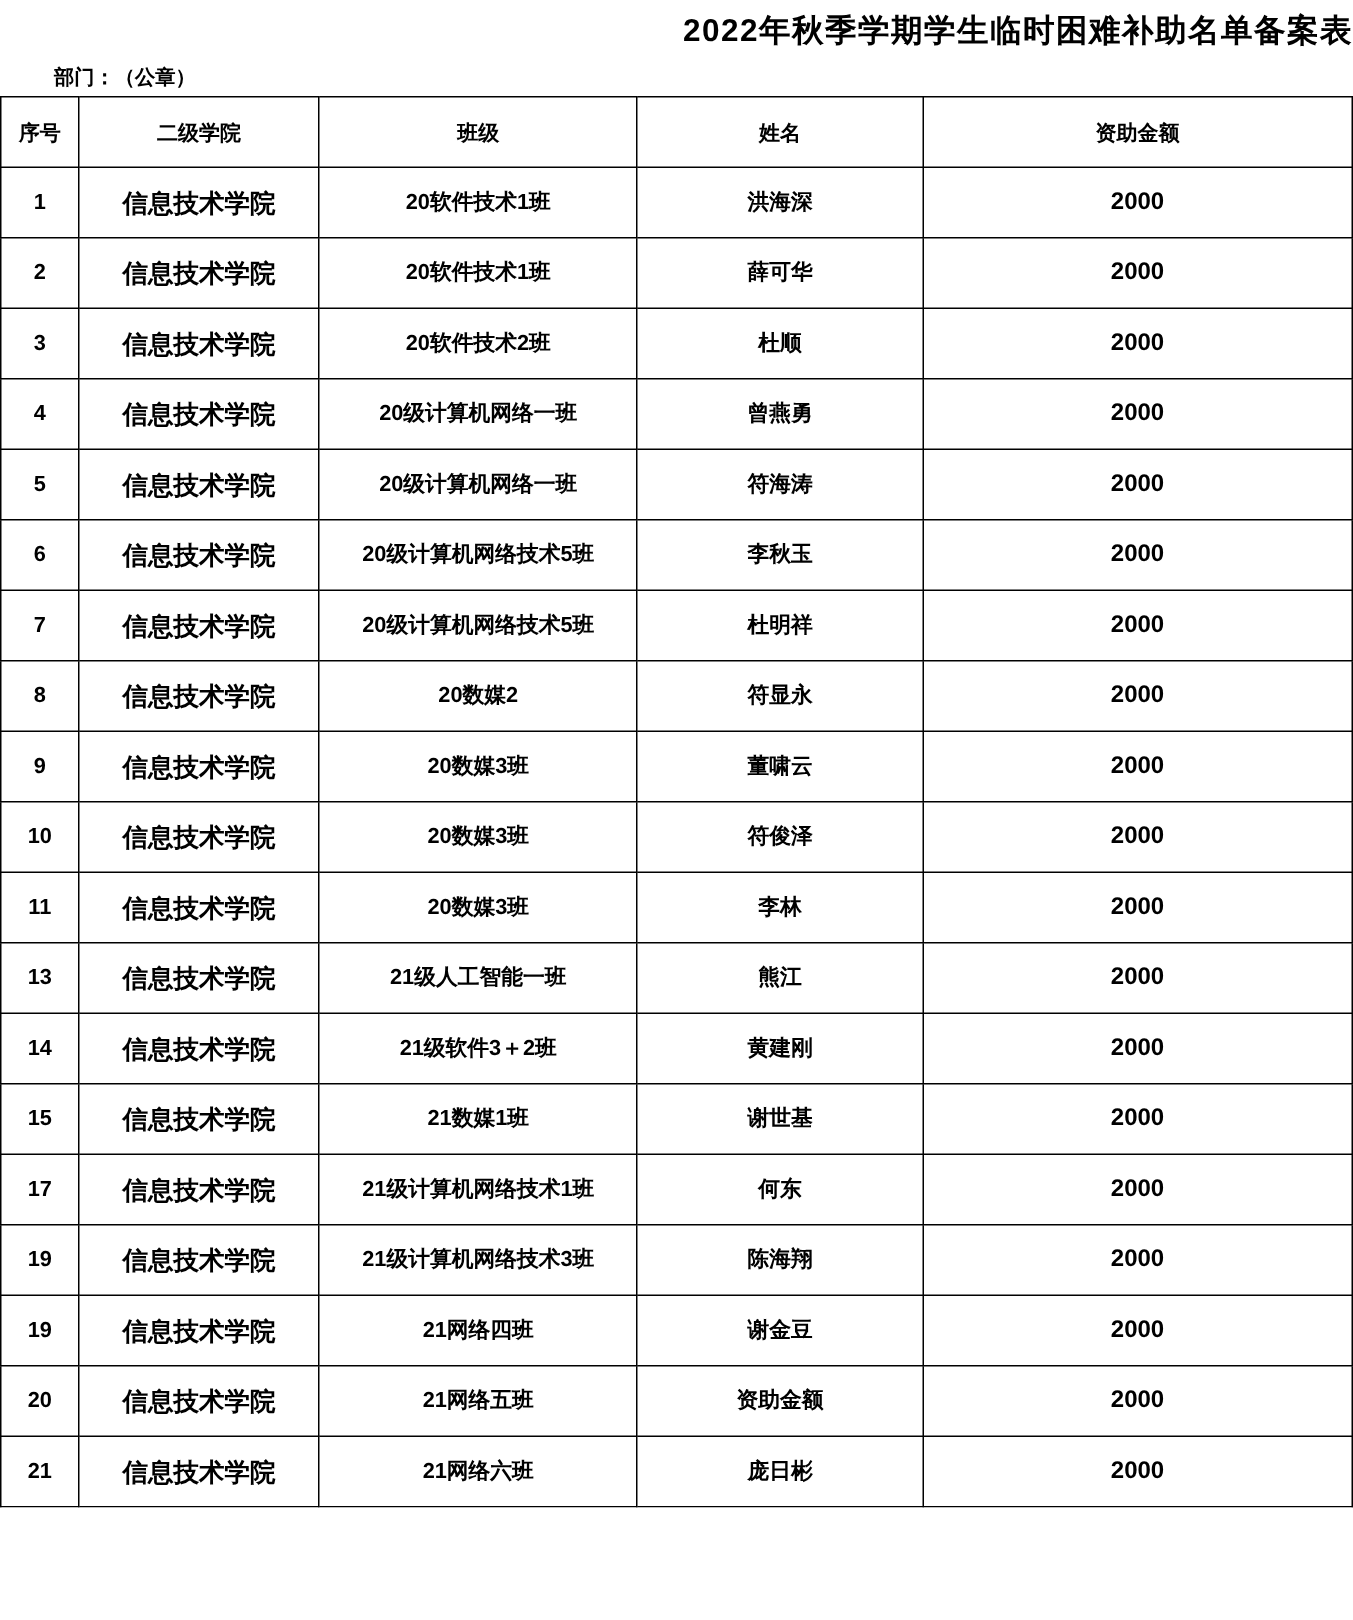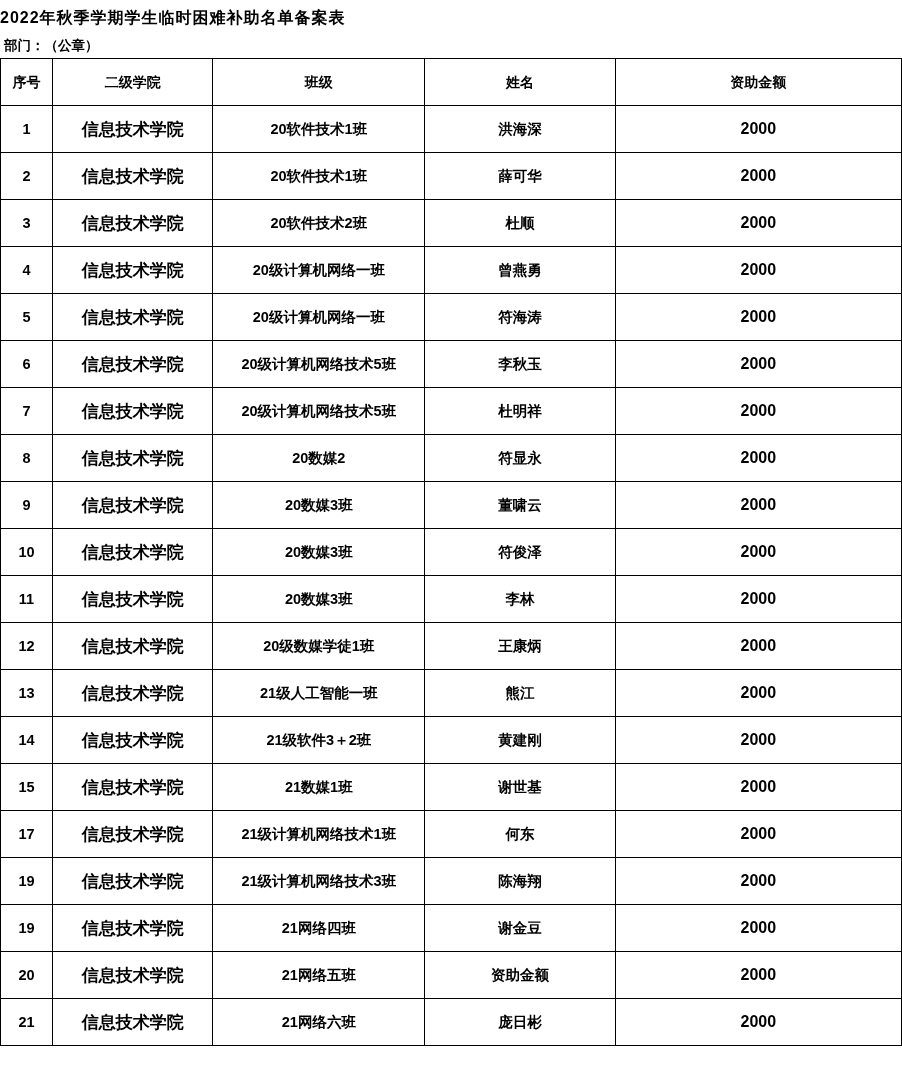--- a/index.html
+++ b/index.html
@@ -10,32 +10,33 @@
   body {
     width: 902px;
     font-family: "Liberation Sans", "DejaVu Sans", sans-serif;
     color: #000000;
   }
   .page {
     width: 902px;
     box-sizing: border-box;
   }
   .doc-title {
-    text-align: left;
-    font-size: 16px;
+    text-align: right;
+    font-size: 21px;
     font-weight: bold;
     letter-spacing: 1px;
     padding: 8px 0 9px 0;
     line-height: 1.2;
   }
   .dept-line {
     font-size: 13.5px;
     font-weight: bold;
     padding: 2px 0 4px 4px;
     line-height: 1.2;
+    margin-left: 32px;
   }
   table.main {
     border-collapse: collapse;
     table-layout: fixed;
     width: 902px;
   }
   table.main td, table.main th {
     border: 1px solid #000000;
     text-align: center;
     vertical-align: middle;
@@ -160,27 +161,20 @@
           <td class="amt">2000</td>
         </tr>
         <tr>
           <td class="idx">11</td>
           <td class="col">信息技术学院</td>
           <td class="class">20数媒3班</td>
           <td class="name">李林</td>
           <td class="amt">2000</td>
         </tr>
         <tr>
-          <td class="idx">12</td>
-          <td class="col">信息技术学院</td>
-          <td class="class">20级数媒学徒1班</td>
-          <td class="name">王康炳</td>
-          <td class="amt">2000</td>
-        </tr>
-        <tr>
           <td class="idx">13</td>
           <td class="col">信息技术学院</td>
           <td class="class">21级人工智能一班</td>
           <td class="name">熊江</td>
           <td class="amt">2000</td>
         </tr>
         <tr>
           <td class="idx">14</td>
           <td class="col">信息技术学院</td>
           <td class="class">21级软件3＋2班</td>

